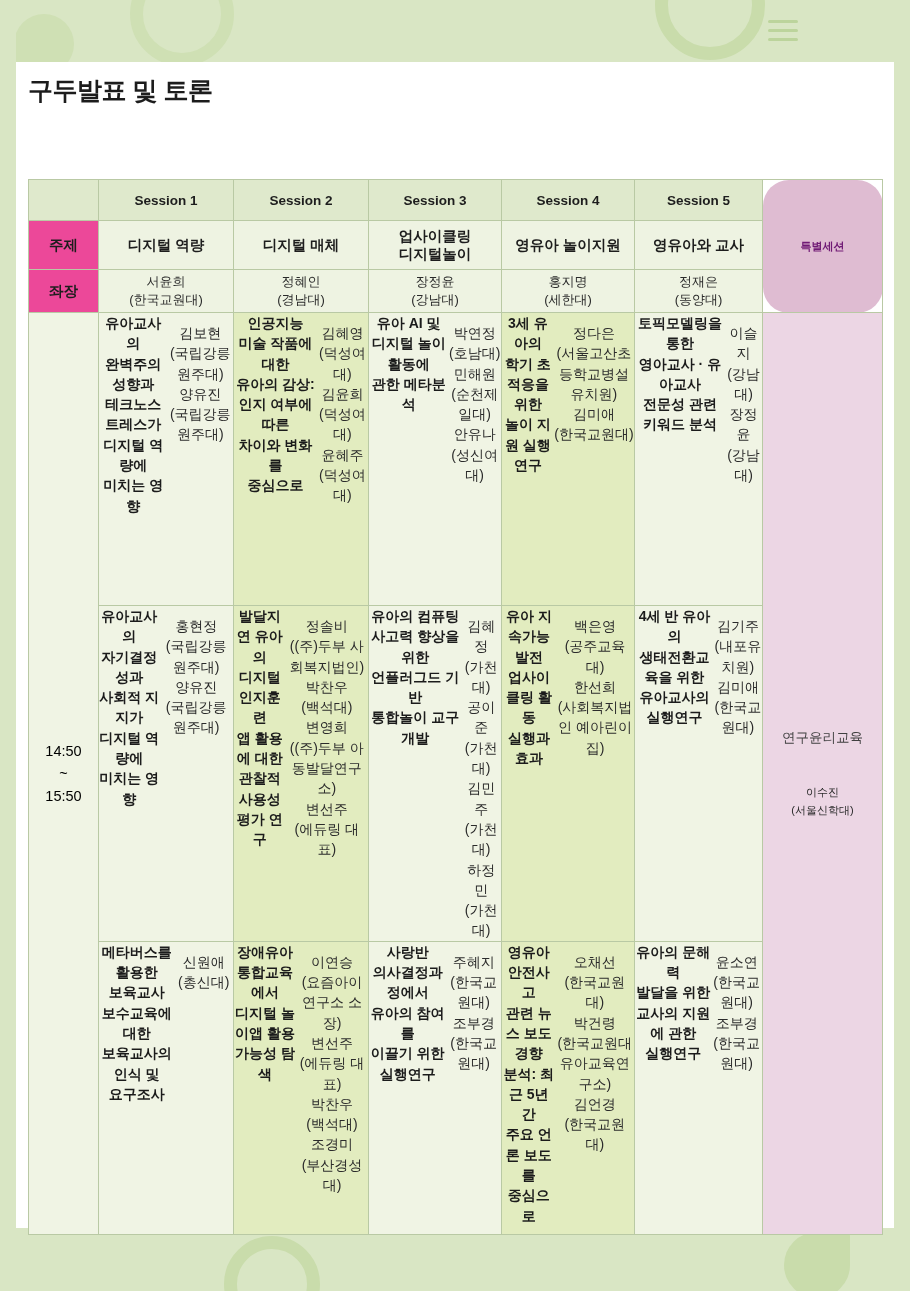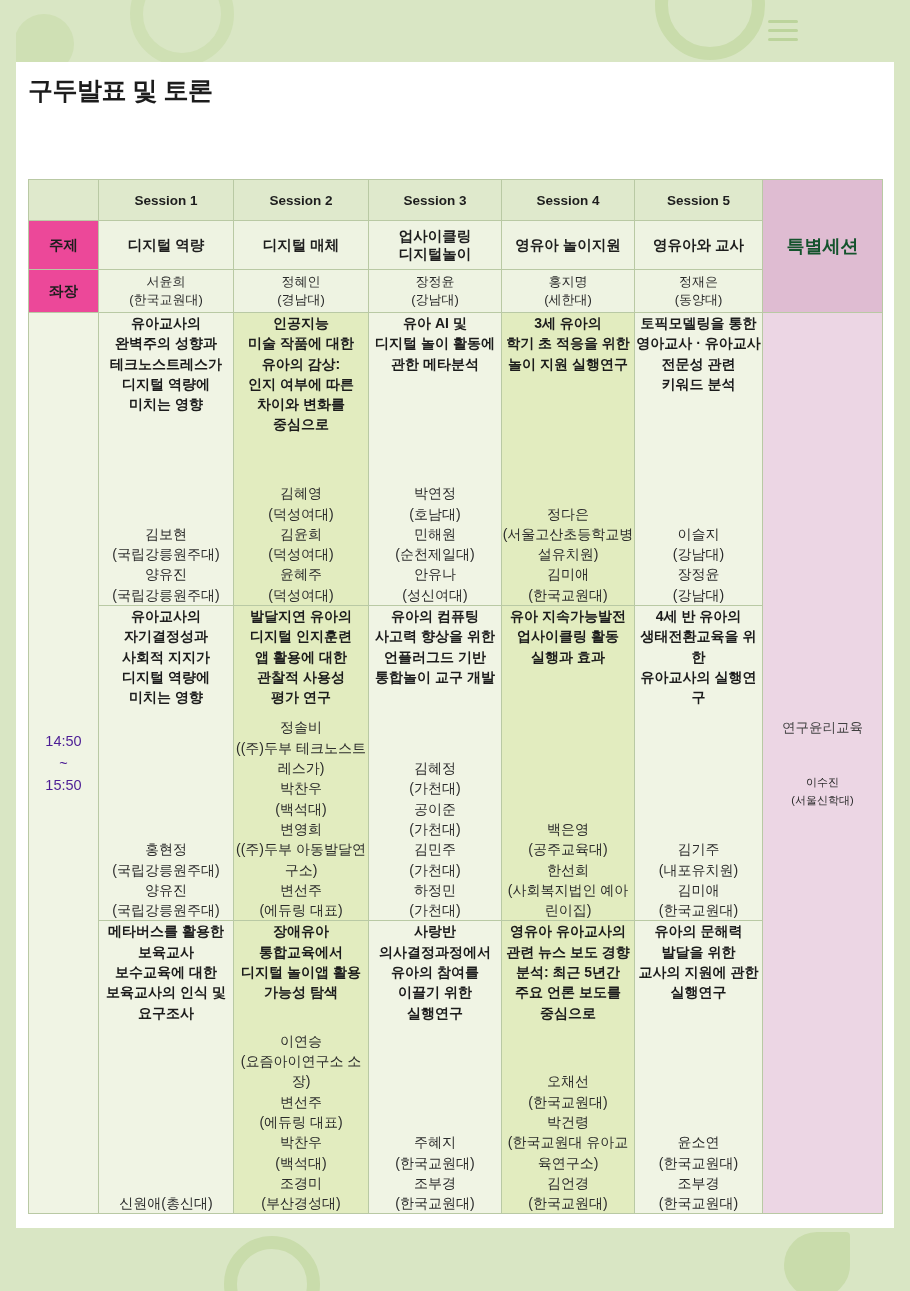--- a/index.html
+++ b/index.html
@@ -125,23 +125,24 @@
   .hdr-blank { background: #dfe9cc; }
   .hdr-session {
     background: #dfe9cc;
     font-size: 13.5px;
     font-weight: bold;
     color: #1d1d1d;
     height: 40px;
   }
   .hdr-special {
     background: #dfbcd2;
-    font-size: 18px;
+    font-size: 11px;
     font-weight: bold;
-    color: #14532d;
+    color: #701a75;
+    border-radius: 26px;
   }
   .row-label {
     background: #ec4899;
     font-size: 14.5px;
     font-weight: bold;
     color: #1d1d1d;
   }
   .topic-cell {
     background: #eef3e2;
     font-size: 14.5px;
@@ -162,42 +163,42 @@
   td.body-cell {
     padding: 14px 6px 16px 6px;
     height: 292px;
     vertical-align: top;
   }
   td.tint-a { background: #f0f4e4; }  
   td.tint-c { background: #e2ecbf; }
 
   .paper {
     display: flex;
-    flex-direction: column;
+    flex-direction: row;
     justify-content: space-between;
     height: 100%;
   }
   .p-title {
     font-size: 14px;
     line-height: 1.45;
     color: #1b1b1b;
     font-weight: 600;
     white-space: pre-line;
   }
   .p-authors {
     font-size: 14px;
     line-height: 1.45;
     color: #2b2b2b;
     white-space: pre-line;
     margin-top: 10px;
   }
   .time-cell {
     background: #f0f4e4;
     font-size: 14.5px;
-    color: #4c1d95;
+    color: #000000;
     line-height: 1.55;
     white-space: pre-line;
   }
   .special-cell {
     background: #ecd6e4;
     font-size: 13.5px;
     color: #1d1d1d;
     line-height: 1.6;
     white-space: pre-line;
     vertical-align: middle;
@@ -364,21 +365,21 @@
         </div>
       </td>
       <td class="body-cell tint-c">
         <div class="paper">
           <div class="p-title">발달지연 유아의
 디지털 인지훈련
 앱 활용에 대한
 관찰적 사용성
 평가 연구</div>
           <div class="p-authors">정솔비
-((주)두부 테크노스트레스가)
+((주)두부 사회복지법인)
 박찬우
 (백석대)
 변영희
 ((주)두부 아동발달연구소)
 변선주
 (에듀링 대표)</div>
         </div>
       </td>
       <td class="body-cell tint-a">
         <div class="paper">
@@ -455,21 +456,21 @@
 이끌기 위한
 실행연구</div>
           <div class="p-authors">주혜지
 (한국교원대)
 조부경
 (한국교원대)</div>
         </div>
       </td>
       <td class="body-cell tint-c">
         <div class="paper">
-          <div class="p-title">영유아 유아교사의
+          <div class="p-title">영유아 안전사고
 관련 뉴스 보도 경향
 분석: 최근 5년간
 주요 언론 보도를
 중심으로</div>
           <div class="p-authors">오채선
 (한국교원대)
 박건령
 (한국교원대 유아교육연구소)
 김언경
 (한국교원대)</div>

